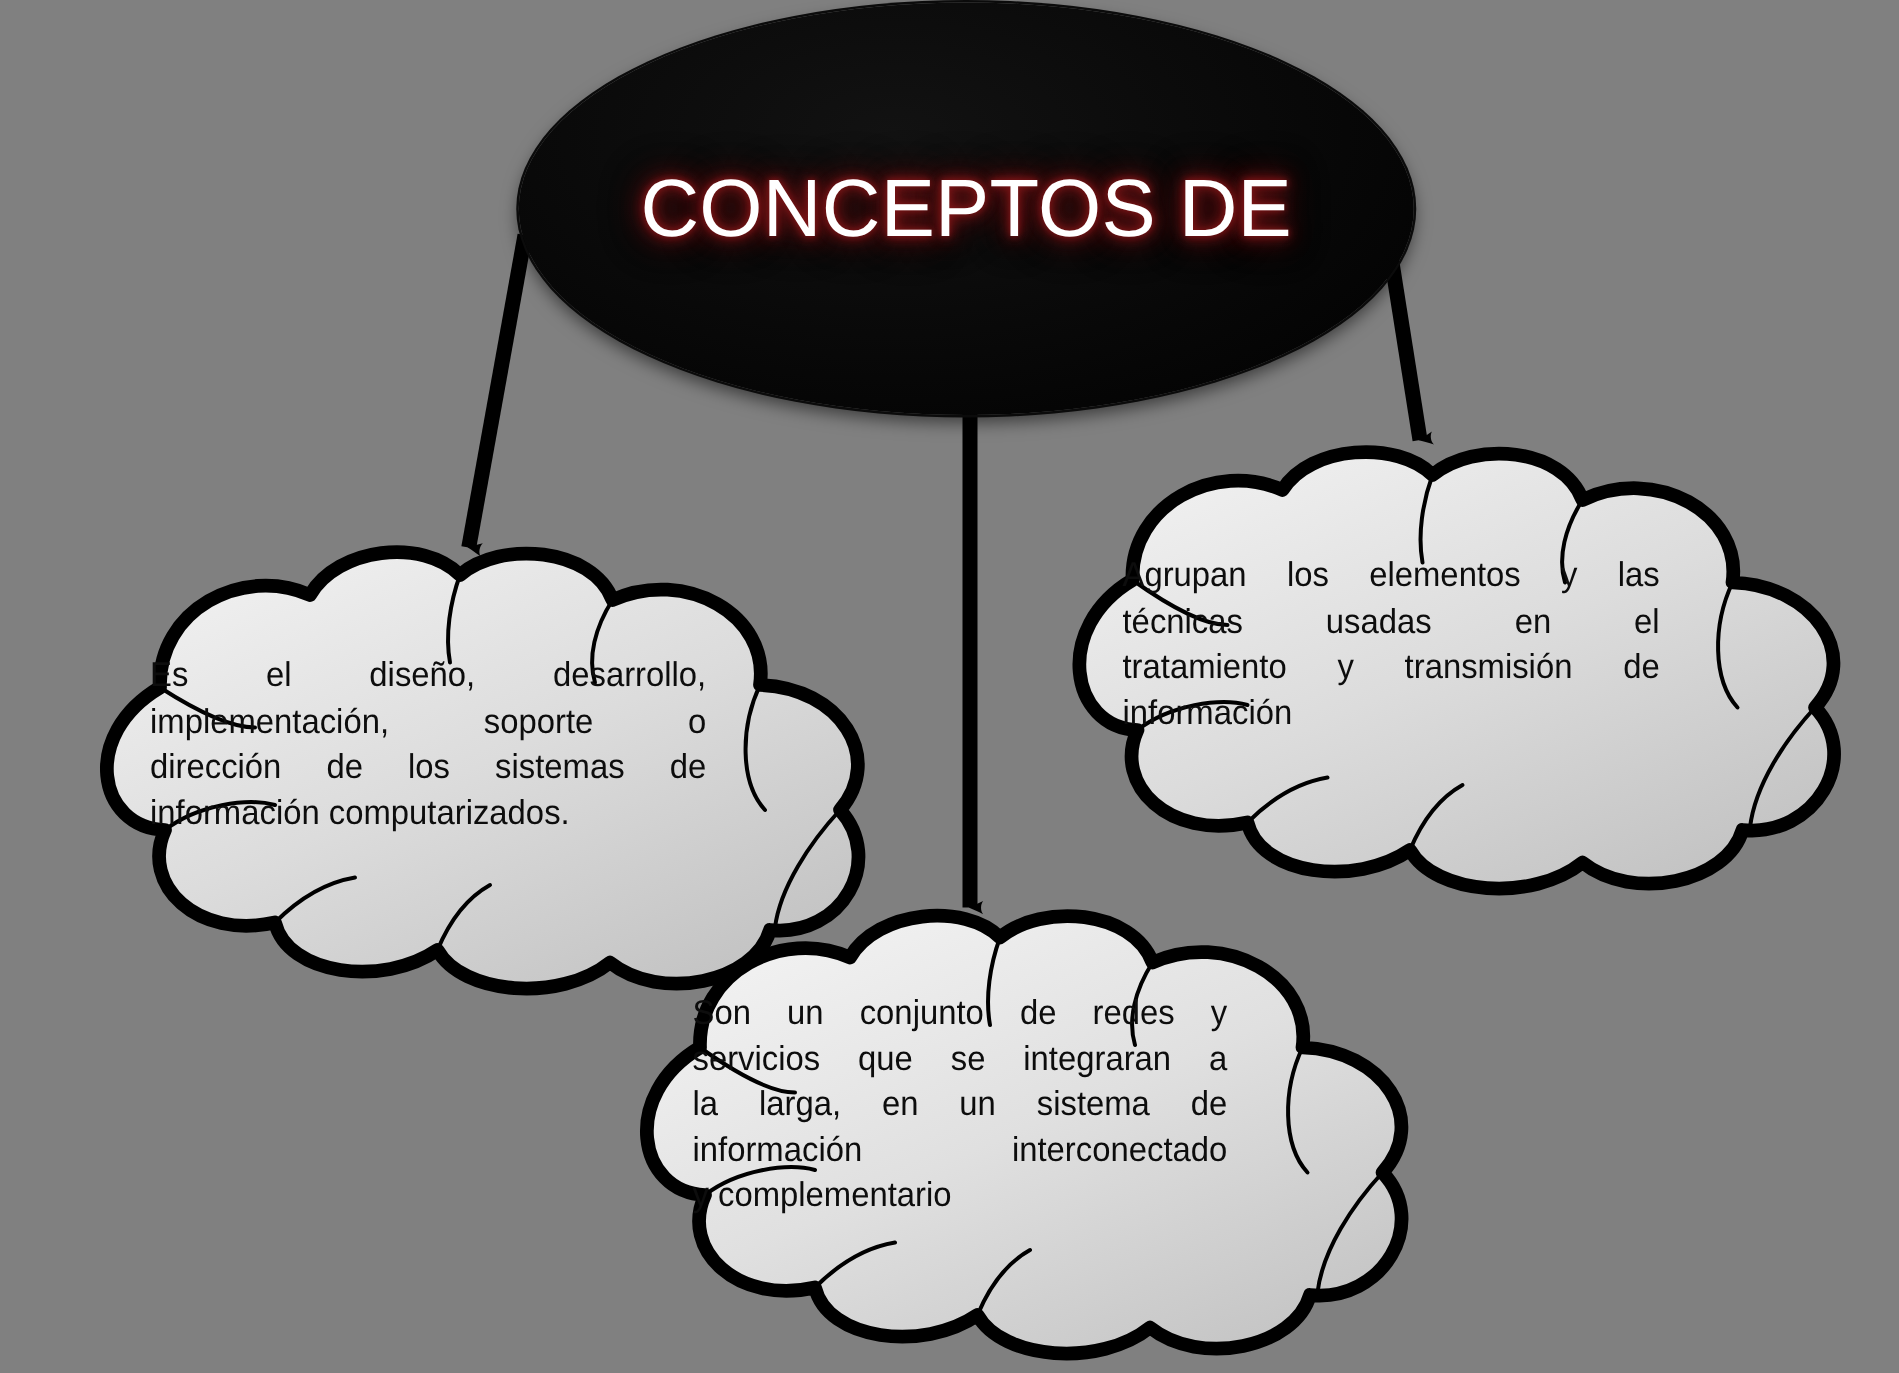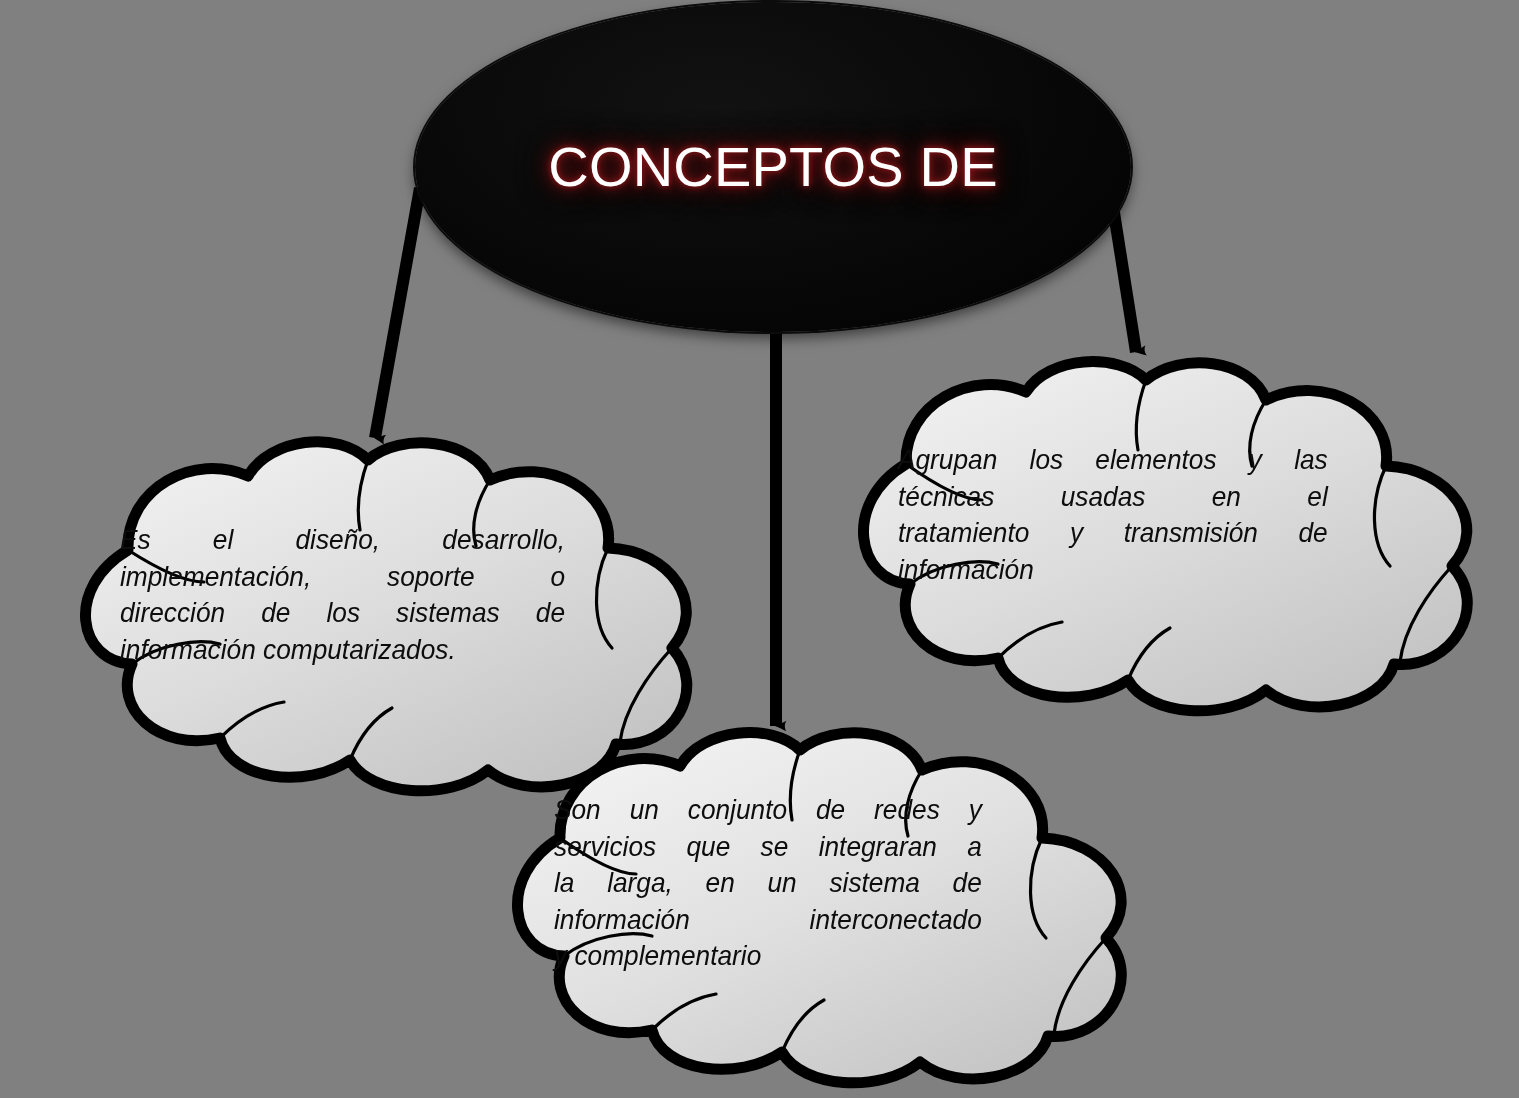--- a/index.html
+++ b/index.html
@@ -18,41 +18,41 @@
     left:415px; top:2px;
     width:716px; height:330px;
     border-radius:50%;
     background:radial-gradient(ellipse at 42% 32%, #121212 0%, #0a0a0a 45%, #000 100%);
     box-shadow:0 0 0 2px #0b0b0b, 0 6px 14px rgba(0,0,0,.55);
     display:flex;flex-direction:column;
     align-items:center;justify-content:center;
     z-index:6;
   }
   .title-line{
-    font-size:56px;
+    font-size:65px;
     font-weight:400;
     letter-spacing:.2px;
     line-height:1.12;
     white-space:nowrap;
   }
   .glow-red{
     color:#ffffff;
     text-shadow:
       0 0 5px #7e1416, 0 0 10px #8e1a1c, 0 0 18px #6e1012,
       0 0 26px #4d0b0d, 0 0 34px #320709;
   }
   .glow-cyan{
     color:#ffffff;
     text-shadow:
       0 0 5px #3f93aa, 0 0 10px #2e7f95, 0 0 18px #24697c,
       0 0 26px #1a4e5c, 0 0 34px #113540;
   }
 
   
-  .cloud{position:absolute;font-style:italic;}
+  .cloud{position:absolute;}
   .cloud svg{display:block;width:100%;height:100%;overflow:visible;}
   .cloud .txt{
     position:absolute;
     color:#0d0d0d;
     font-size:27.5px;
     line-height:1.33;
     text-align:justify;
     text-justify:inter-word;
     font-weight:400;
     transform:scaleX(.955);

